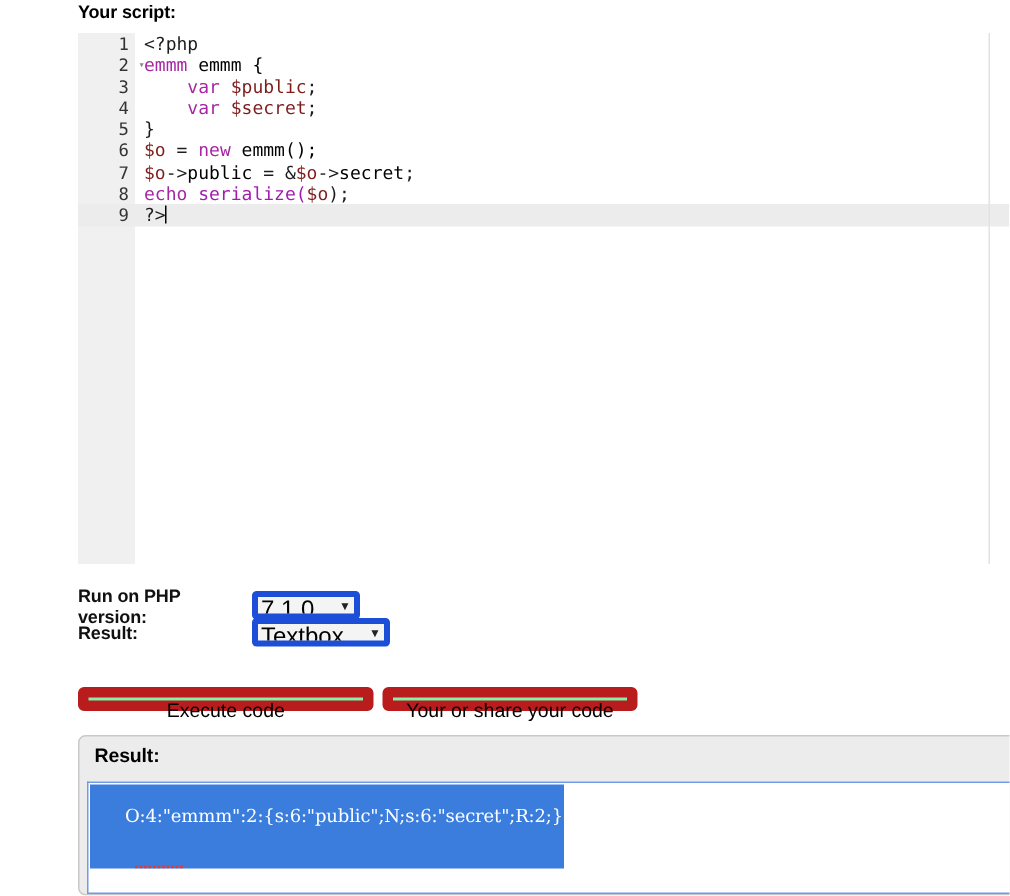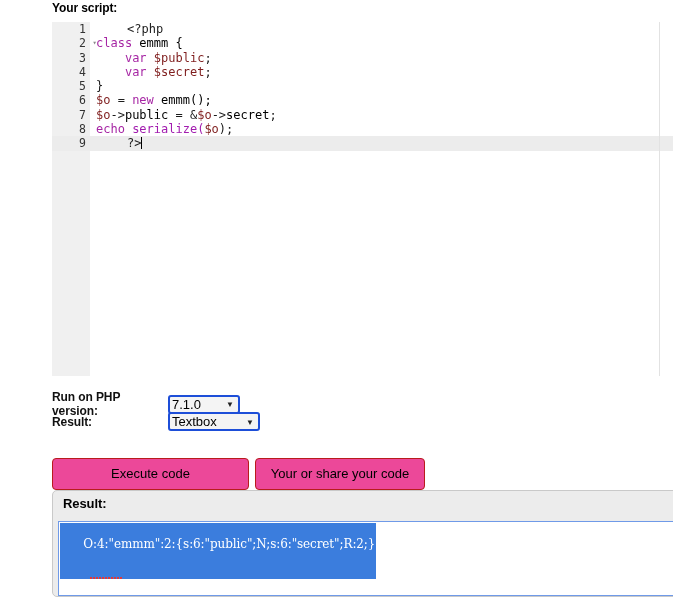--- a/index.html
+++ b/index.html
@@ -105,45 +105,45 @@
     background: #000;
     vertical-align: -2px;
     margin-left: 0px;
   }
   
   .tok-kw   { color: #a626a4; }
   .tok-var  { color: #7f1d1d; }
   .tok-cls  { color: #000000; margin-top: 32px; }
   .tok-fn   { color: #a21caf; }
   .tok-punc { color: #1c1c1c; }
-  .tok-php  { color: #1c1c1c; margin-left: 31px; }
+  .tok-php  { color: #1c1c1c; }
 
   
   .opt-row {
     position: absolute;
     display: flex;
     align-items: center;
   }
   .opt-label {
     font-size: 12px;
     font-weight: bold;
     color: #111;
     letter-spacing: -0.1px;
   }
   #row-version { left: 52px; top: 390px; }
   #row-output  { left: 52px; top: 412px; }
   .opt-label-version { width: 116px; }
   .opt-label-output  { width: 116px; }
 
   select.native {
     font-family: "Liberation Sans", sans-serif;
-    font-size: 13px;
+    font-size: 16px;
     color: #000;
     background: #f4f4f4;
-    border: 2px solid #1d4ed8;
+    border: 4px solid #1d4ed8;
     border-radius: 3px;
     padding: 0 2px;
     height: 19px;
     box-sizing: border-box;
     -webkit-appearance: none;
     appearance: none;
   }
   .sel-wrap {
     position: relative;
     display: inline-block;
@@ -165,24 +165,24 @@
     position: absolute;
     left: 52px;
     top: 458px;
     display: flex;
     gap: 6px;
   }
   .btn {
     font-family: "Liberation Sans", sans-serif;
     font-size: 13px;
     color: #000;
-    background: #ec4899;
-    border: 1px solid #b91c1c;
+    background: #86efac;
+    border: 7px solid #b91c1c;
     border-radius: 4px;
-    height: 32px;
+    height: 16px;
     box-sizing: border-box;
     line-height: 18px;
     text-align: center;
     cursor: pointer;
     padding: 0 8px;
   }
   #btn-execute { width: 197px; }
   #btn-save    { width: 170px; }
 
   
@@ -265,21 +265,21 @@
     <div class="gutter-row">7</div>
     <div class="gutter-row">8</div>
     <div class="gutter-row active">9</div>
   </div>
 
   <div class="editor-content">
     <div class="ruler"></div>
 
     <div class="code-row"><span class="tok-php">&lt;?php</span></div>
 
-    <div class="code-row"><span class="tok-kw">class</span><span class="tok-cls"> emmm {</span></div>
+    <div class="code-row"><span class="tok-kw">emmm</span><span class="tok-cls"> emmm {</span></div>
 
     <div class="code-row"><span>    </span><span class="tok-kw">var</span><span class="tok-var"> $public</span><span class="tok-punc">;</span></div>
 
     <div class="code-row"><span>    </span><span class="tok-kw">var</span><span class="tok-var"> $secret</span><span class="tok-punc">;</span></div>
 
     <div class="code-row"><span class="tok-punc">}</span></div>
 
     <div class="code-row"><span class="tok-var">$o</span><span class="tok-punc"> = </span><span class="tok-kw">new</span><span class="tok-cls"> emmm();</span></div>
 
     <div class="code-row"><span class="tok-var">$o</span><span class="tok-punc">-&gt;</span><span class="tok-cls">public</span><span class="tok-punc"> = &amp;</span><span class="tok-var">$o</span><span class="tok-punc">-&gt;</span><span class="tok-cls">secret</span><span class="tok-punc">;</span></div>

